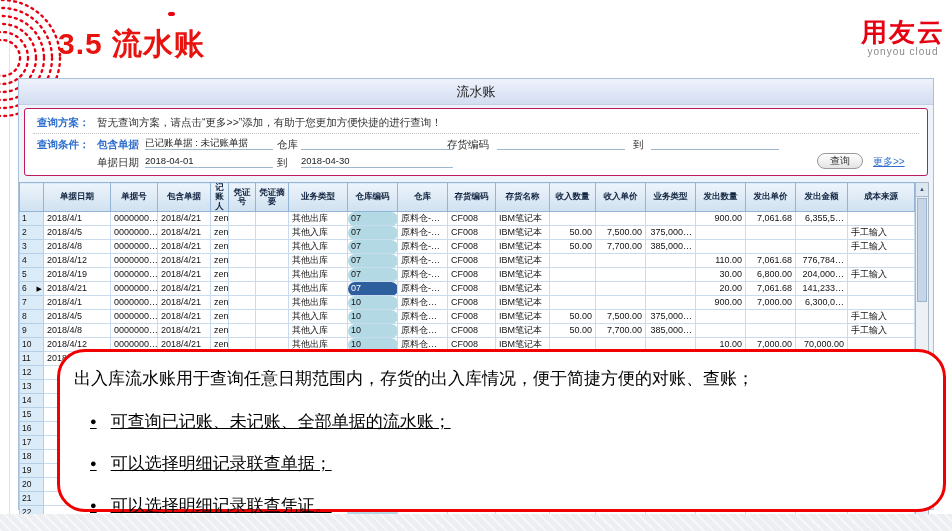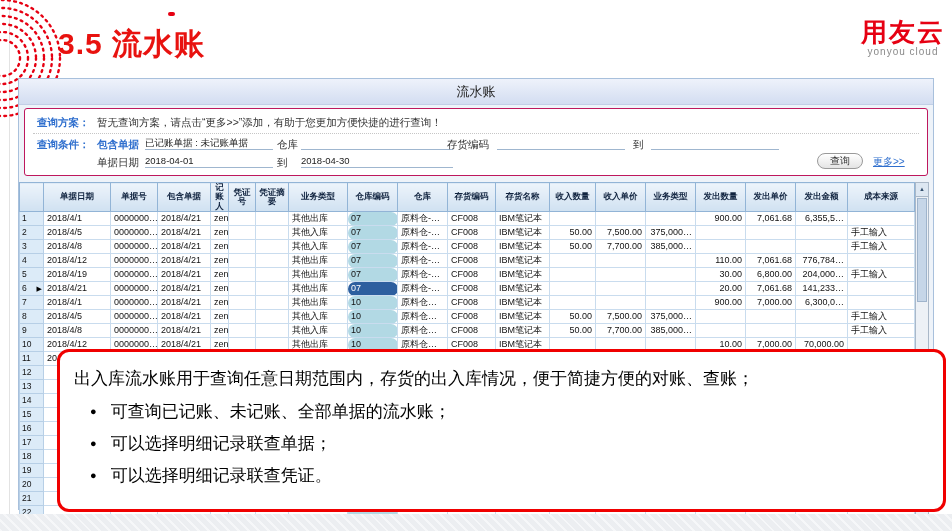--- a/index.html
+++ b/index.html
@@ -43,24 +43,24 @@
   table.grid td.r { text-align:right; }
   .row-marker { position:absolute; right:1px; top:2px; font-size:7px; color:#000; line-height:9px; }
 
   
   .sb { width:14px; height:406px; background:#edf1f6; border:1px solid #aab8c8; display:flex; flex-direction:column; }
   .sb-btn { height:14px; background:#dde7f2; border-bottom:1px solid #aab8c8; font-size:6px; text-align:center; line-height:13px; color:#35506e; cursor:pointer; flex:0 0 auto; }
   .sb-thumb { height:104px; background:#c6d6e8; border:1px solid #9fb4cc; margin:1px; cursor:grab; flex:0 0 auto; }
   .sb-space { flex:1 1 auto; }
 
   
-  .callout { position:absolute; left:57px; top:349px; width:889px; height:163px; background:#ffffff; border:3px solid #f00000; border-radius:12px; z-index:5; padding:15px 24px 10px 14px; color:#000; }
+  .callout { position:absolute; left:57px; top:349px; width:889px; height:163px; background:#ffffff; border:3px solid #f00000; border-radius:28px; z-index:5; padding:15px 24px 10px 14px; color:#000; }
   .callout-intro { font-size:17px; line-height:24px; margin-bottom:4px; }
   .callout ul { list-style:none; }
-  .callout li { font-size:17px; line-height:22px; margin-top:9px; }
+  .callout li { font-size:17px; line-height:22px; margin-top:19px;text-decoration:underline; }
   .callout li .bullet { font-size:11px; margin:0 14px 0 16px; vertical-align:2px; }
 
   
   .bottom-strip { position:absolute; left:0; top:514px; width:952px; height:17px;
     background:#eceef1;
     background-image:repeating-linear-gradient(45deg, rgba(255,255,255,.55) 0 2px, rgba(0,0,0,0) 2px 7px); }
 </style>
 </head>
 <body>
 

